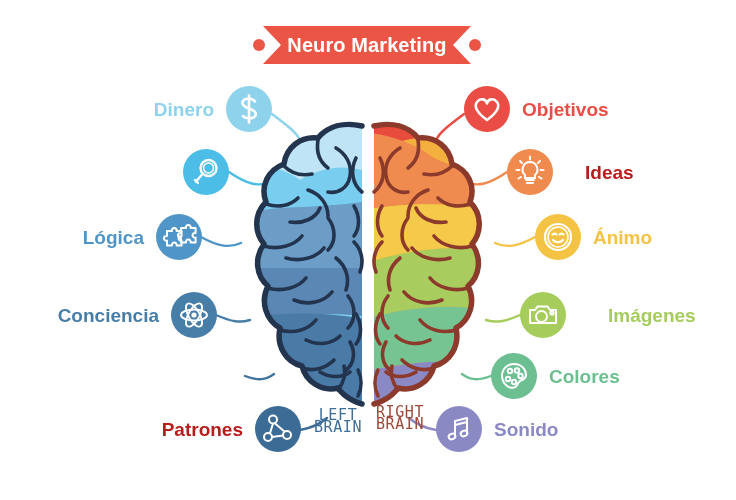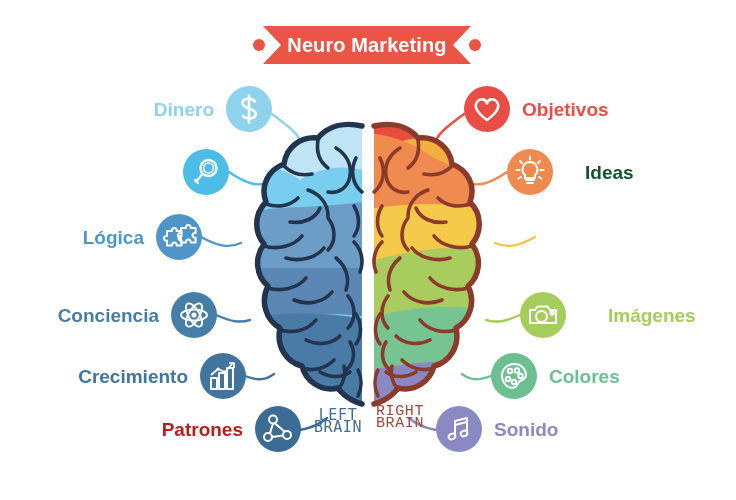--- a/index.html
+++ b/index.html
@@ -164,21 +164,21 @@
         <path d="M156 196 C150 206,150 218,156 226"></path>
         <path d="M154 252 C150 260,150 270,154 278"></path>
       </g>
     </svg>
   </div>
 
   <div class="hemi" id="hemi-left" style="color: rgb(63, 111, 153);">
     <div>LEFT</div>
     <div>BRAIN</div>
   </div>
-  <div class="hemi" id="hemi-right" style="color: rgb(156, 74, 57); font-family: Liberation Mono, monospace;">
+  <div class="hemi" id="hemi-right" style="color: rgb(156, 74, 57);">
     <div>RIGHT</div>
     <div>BRAIN</div>
   </div>
 
   <div class="node left" id="L0" style="left:0;top:86px;width:272px;">
     <span class="lbl" style="color: rgb(142, 210, 236);">Dinero</span>
     <span class="circ">
       <svg width="46" height="46" viewBox="0 0 46 46">
           <circle cx="23" cy="23" r="23" fill="#8ed2ec"></circle>
       <g fill="none" stroke="#fff" stroke-width="2.6" stroke-linecap="round">
@@ -224,37 +224,20 @@
       <g fill="none" stroke="#fff" stroke-width="1.9">
         <ellipse cx="23" cy="23" rx="13" ry="5.5"></ellipse>
         <ellipse cx="23" cy="23" rx="13" ry="5.5" transform="rotate(60 23 23)"></ellipse>
         <ellipse cx="23" cy="23" rx="13" ry="5.5" transform="rotate(120 23 23)"></ellipse>
           </g>
       <circle cx="23" cy="23" r="2.6" fill="#fff"></circle>
         </svg>
     </span>
   </div>
 
-  <div class="node left" id="L4" style="left:0;top:353px;width:246px;">
-    <span class="lbl" style="color: rgb(65, 116, 159);">Crecimiento</span>
-    <span class="circ">
-      <svg width="46" height="46" viewBox="0 0 46 46">
-          <circle cx="23" cy="23" r="23" fill="#41749f"></circle>
-      <g fill="none" stroke="#fff" stroke-width="2" stroke-linejoin="round">
-        <rect x="11" y="25" width="6" height="11"></rect>
-            <rect x="19" y="20" width="6" height="16"></rect>
-        <rect x="27" y="15" width="6" height="21"></rect>
-        <path d="M11 22 L18 16 L25 19 L33 10" stroke-width="1.7"></path>
-        <path d="M29 10 H34 V15" stroke-width="1.7"></path>
-          </g>
-      <circle cx="18" cy="16" r="1.6" fill="#fff"></circle>
-          <circle cx="25" cy="19" r="1.6" fill="#fff"></circle>
-        </svg>
-    </span>
-  </div>
 
   <div class="node left" id="L5" style="left:0;top:406px;width:301px;">
     <span class="lbl" style="color: #b91c1c;">Patrones</span>
     <span class="circ">
       <svg width="46" height="46" viewBox="0 0 46 46">
           <circle cx="23" cy="23" r="23" fill="#3c6b95"></circle>
       <g fill="none" stroke="#fff" stroke-width="2">
         <circle cx="18" cy="13.5" r="4"></circle>
             <circle cx="13" cy="31" r="4"></circle>
             <circle cx="32" cy="29" r="4"></circle>
@@ -287,23 +270,38 @@
         <path d="M23 7.5 v3"></path>
             <path d="M13 12 l2 2"></path>
             <path d="M33 12 l-2 2"></path>
         <path d="M9.5 21 h3"></path>
             <path d="M36.5 21 h-3"></path>
             <path d="M11.5 29.5 l2.5 -1.5"></path>
             <path d="M34.5 29.5 l-2.5 -1.5"></path>
           </g>
         </svg>
     </span>
-    <span class="lbl" style="color: #14532d; margin-left: 32px;">Ideas</span>
-  </div>
-
+    <span class="lbl" style="color: #b91c1c; margin-left: 32px;">Ideas</span>
+  </div>
+
+  <div class="node right" id="R2" style="left:535px;top:214px;width:201px;">
+    <span class="circ">
+      <svg width="46" height="46" viewBox="0 0 46 46">
+          <circle cx="23" cy="23" r="23" fill="#f5c344"></circle>
+      <g fill="none" stroke="#fff" stroke-width="2.2" stroke-linecap="round">
+        <circle cx="23" cy="23" r="13"></circle>
+            <circle cx="23" cy="23" r="10" stroke-width="1.5"></circle>
+        <path d="M17.5 20.5 a3 3 0 0 1 4 0"></path>
+            <path d="M24.5 20.5 a3 3 0 0 1 4 0"></path>
+        <path d="M18 26 a6 5 0 0 0 10 0"></path>
+          </g>
+        </svg>
+    </span>
+    <span class="lbl" style="color: rgb(245, 195, 68);">Ánimo</span>
+  </div>
 
   <div class="node right" id="R3" style="left:520px;top:292px;width:216px;gap:30px;">
     <span class="circ">
       <svg width="46" height="46" viewBox="0 0 46 46">
           <circle cx="23" cy="23" r="23" fill="#a6cc5c"></circle>
       <g fill="none" stroke="#fff" stroke-width="2" stroke-linejoin="round">
         <path d="M10 18 h5 l2.5 -3.5 h10 L30 18 h6 v13 h-26 Z"></path>
         <circle cx="21.5" cy="24.5" r="5.5"></circle>
             <circle cx="32" cy="21" r="1.6"></circle>
           </g>

